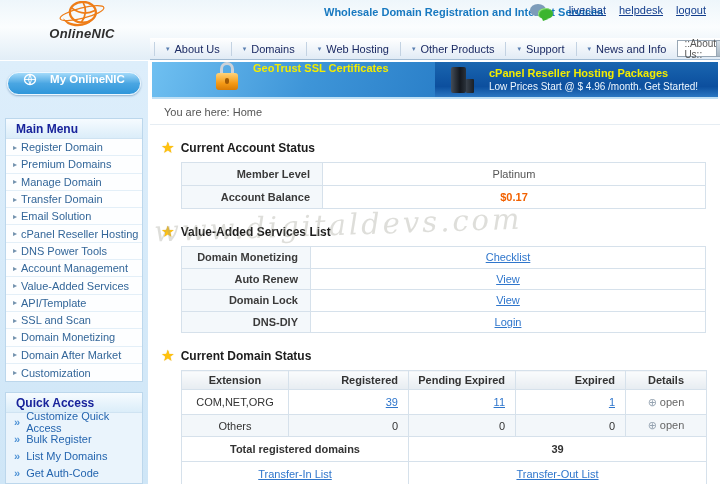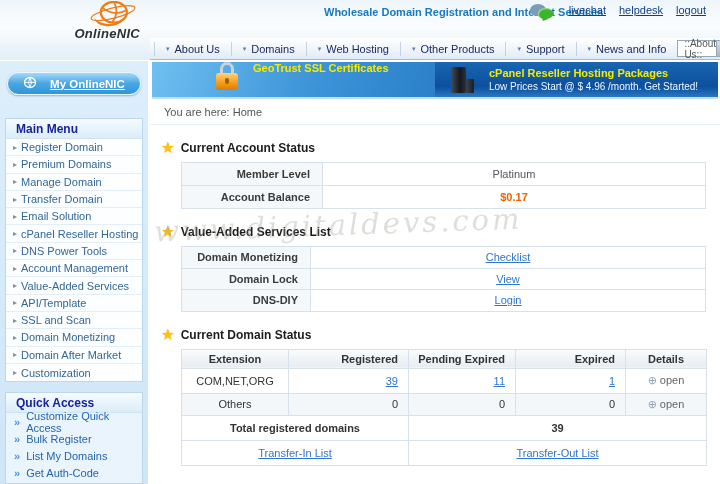--- a/index.html
+++ b/index.html
@@ -4,21 +4,21 @@
 <style>
   * { box-sizing:border-box; margin:0; padding:0; }
   html,body { width:720px; height:484px; }
   body {
     position:relative; overflow:hidden; background:#fff;
     font-family:"Liberation Sans", sans-serif; font-size:11px; color:#333;
   }
   
   .header { position:absolute; left:0; top:0; width:720px; height:60px;
     background:linear-gradient(180deg,#eef6fb 0%,#fbfdfe 45%,#e2eef7 100%); }
-  .logo { position:absolute; left:24px; top:1px; width:116px; text-align:right; cursor:pointer; }
+  .logo { position:absolute; left:24px; top:1px; width:116px; text-align:center; cursor:pointer; }
   .logo-text { font-weight:bold; font-style:italic; font-size:13px; color:#2e2e2e; letter-spacing:.3px; margin-top:-3px; }
   .tagline { position:absolute; left:324px; top:6px; font-weight:bold; font-size:11px; color:#1879c0; }
   .top-links { position:absolute; right:14px; top:4px; display:flex; gap:13px; }
   .top-links a { font-size:11px; color:#123d8c; text-decoration:underline; cursor:pointer; }
   .chat-icon { position:relative; width:26px; height:18px; }
   .bubble-back { position:absolute; left:0; top:0; width:16px; height:12px; background:#7c9cba; border-radius:50% 50% 45% 45%; }
   .bubble-front { position:absolute; left:8px; top:4px; width:15px; height:11px; background:#3cb52e; border-radius:50% 50% 45% 45%; box-shadow:inset 1px 1px 1px #9fe58f; }
   .bubble-tail { position:absolute; left:9px; top:13px; width:0; height:0; border:4px solid transparent; border-top-color:#3cb52e; transform:rotate(25deg); }
   
   .navbar { position:absolute; left:150px; top:38px; width:570px; height:22px;
@@ -42,21 +42,21 @@
   .lock-key { position:absolute; left:9px; bottom:6px; width:4px; height:6px; background:#a35b04; border-radius:2px; }
   .server-icon { position:relative; width:28px; height:28px; }
   .server-tower { position:absolute; left:2px; top:1px; width:15px; height:26px; border-radius:2px; background:linear-gradient(90deg,#444d58,#14181e 60%,#2b323b); }
   .server-small { position:absolute; left:17px; top:13px; width:8px; height:14px; border-radius:1px; background:linear-gradient(90deg,#3a424c,#1a1f26); }
   
   .sidebar { position:absolute; left:0; top:60px; width:148px; height:424px;
     background:linear-gradient(180deg,#ddeefb,#cfe6f7); border-top:1px solid #fff; }
   .side-btn { margin:11px 7px 0 7px; height:23px; border-radius:12px;
     background:linear-gradient(180deg,#a3dafa 0%,#4aa6e2 50%,#2f96da 100%);
     border:1px solid #ecf7ff; box-shadow:0 1px 2px rgba(40,90,140,.4);
-    color:#fff; font-weight:bold; font-size:11.5px; display:flex; align-items:center; justify-content:center; gap:13px; cursor:pointer;text-decoration:underline; }
+    color:#fff; font-weight:bold; font-size:11.5px; display:flex; justify-content:center; gap:13px; cursor:pointer; }
   .panel { margin:23px 5px 0 5px; background:#fdfeff; border:1px solid #bcd7ec; }
   .panel-header { height:20px; line-height:20px; padding-left:10px; font-weight:bold; font-size:12px; color:#18239b;
     background:linear-gradient(180deg,#f6fbff,#dbedf9); border-bottom:1px solid #cfe3f2; }
   .menu-item { height:17.3px; display:flex; align-items:center; padding-left:7px; font-size:11px; color:#336699; border-bottom:1px solid #e3eff8; cursor:pointer; }
   .menu-item:last-child { border-bottom:none; }
   .menu-arrow { color:#7291ad; font-size:8px; margin-right:4px; }
   .qa-panel { margin:10px 5px 0 5px; background:#eaf4fc; border:1px solid #bcd7ec; padding-bottom:2px; }
   .qa-item { height:17px; display:flex; align-items:center; padding-left:8px; font-size:11px; color:#2465af; cursor:pointer; }
   .qa-icon { color:#4f93d6; font-weight:bold; margin-right:6px; font-size:11px; line-height:10px; }
   
@@ -290,20 +290,24 @@
     <colgroup>
         <col style="width:129px">
         <col>
       </colgroup>
     <tbody>
         <tr>
       <td class="lbl">Domain Monetizing</td>
       <td class="val"><a class="tlink">Checklist</a></td>
     </tr>
     <tr>
+      <td class="lbl">Auto Renew</td>
+      <td class="val"><a class="tlink">View</a></td>
+    </tr>
+    <tr>
       <td class="lbl">Domain Lock</td>
       <td class="val"><a class="tlink">View</a></td>
     </tr>
     <tr>
       <td class="lbl">DNS-DIY</td>
       <td class="val"><a class="tlink">Login</a></td>
     </tr>
   </tbody>
     </table>
 

